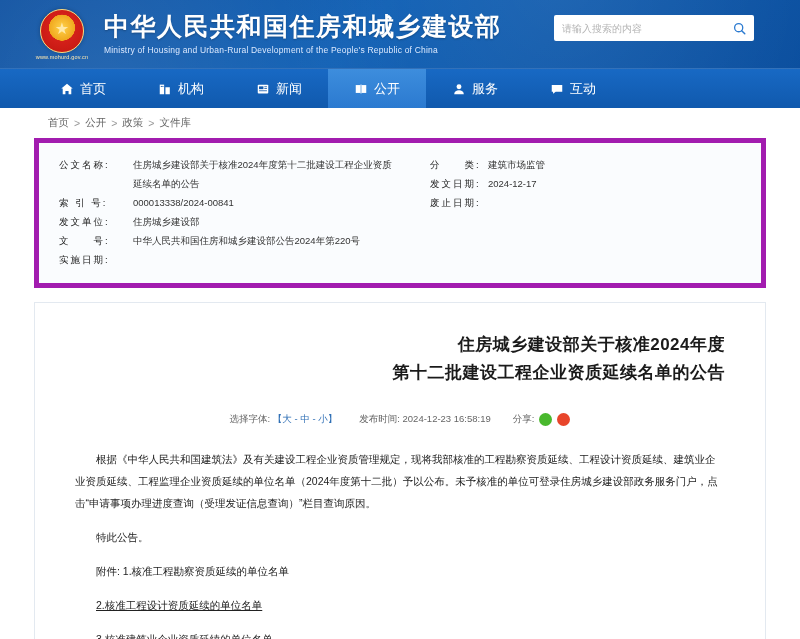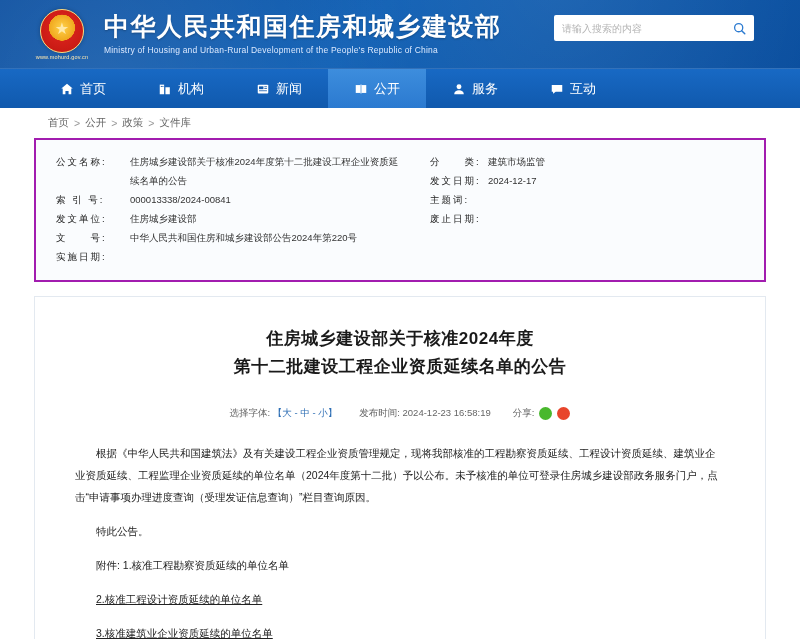--- a/index.html
+++ b/index.html
@@ -144,21 +144,21 @@
   }
   .breadcrumb a { color: #666; text-decoration: none; cursor: pointer; }
   .breadcrumb .sep { margin: 0 5px; color: #999; }
 
   
   .page-wrap {
     padding: 0 34px;
     background: #ffffff;
   }
   .meta-panel {
-    border: 2px solid #a21caf;
+    border: 5px solid #a21caf;
     background: #fafcfe;
     padding: 12px 20px 14px 20px;
     display: flex;
     font-size: 9.5px;
     color: #333;
     line-height: 19px;
   }
   .meta-col { width: 50%; }
   .meta-col.right { padding-left: 30px; }
   .meta-row { display: flex; }
@@ -174,21 +174,21 @@
 
   
   .article {
     margin-top: 14px;
     border: 1px solid #e3e9f0;
     background: #ffffff;
     padding: 28px 40px 10px 40px;
     min-height: 372px;
   }
   .art-title {
-    text-align: center;
+    text-align: right;
     font-size: 17px;
     font-weight: bold;
     color: #1a1a1a;
     line-height: 28px;
     letter-spacing: 0.5px;
   }
   .art-tools {
     margin-top: 26px;
     display: flex;
     align-items: center;
@@ -347,24 +347,20 @@
       </div>
     </div>
     <div class="meta-col right">
       <div class="meta-row" style="">
         <span class="meta-label">分　　类:</span>
         <span class="meta-value">建筑市场监管</span>
       </div>
       <div class="meta-row">
         <span class="meta-label">发文日期:</span>
         <span class="meta-value">2024-12-17</span>
-      </div>
-      <div class="meta-row">
-        <span class="meta-label">主题词:</span>
-        <span class="meta-value"></span>
       </div>
       <div class="meta-row">
         <span class="meta-label">废止日期:</span>
         <span class="meta-value"></span>
       </div>
     </div>
   </div>
 
   <div class="article">
     <div class="art-title">

